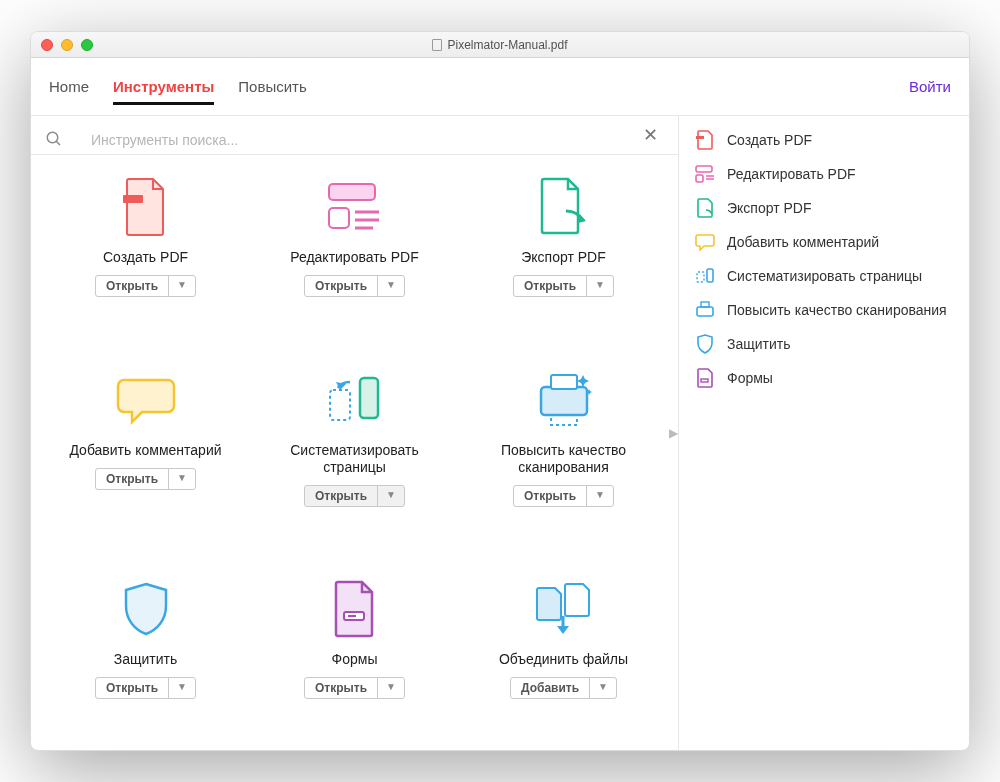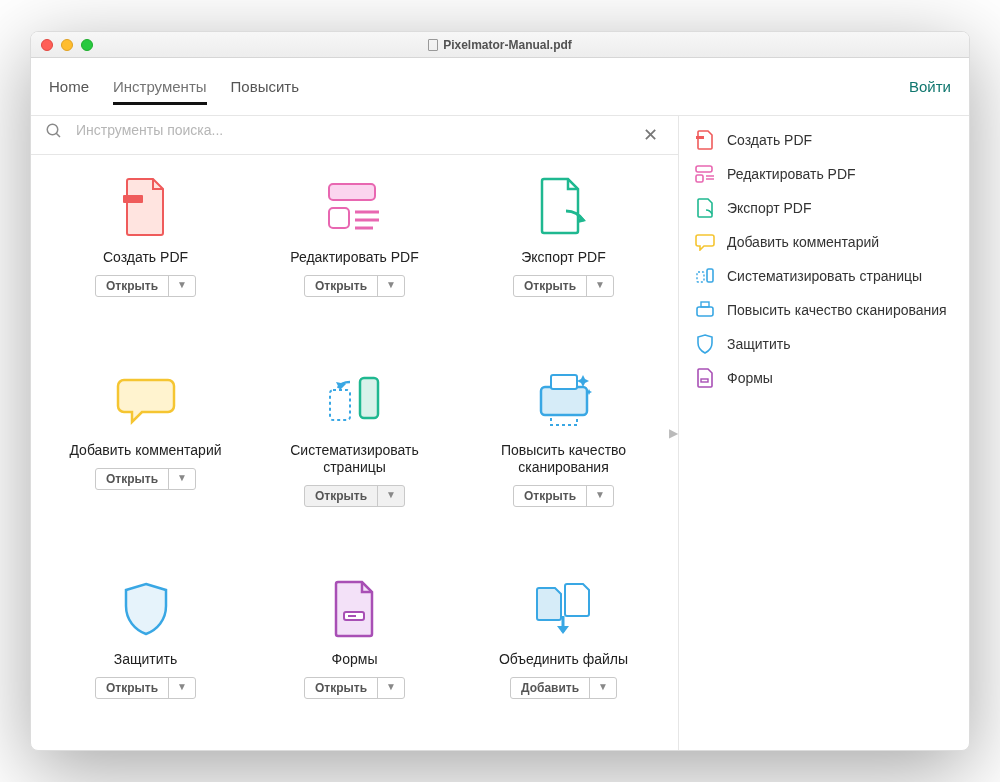--- a/index.html
+++ b/index.html
@@ -16,48 +16,47 @@
   border-radius: 8px;
   overflow: hidden;
   border: 1px solid #dcdcdc;
   display: flex; flex-direction: column;
 }
 .titlebar {
   height: 26px; background: linear-gradient(#f7f7f7,#ededed);
   border-bottom: 1px solid #d6d6d6;
   display: flex; align-items: center; padding: 0 10px;
   position: relative;
-  font-weight: bold;
 }
 .traffic { display: flex; gap: 8px; }
 .traffic span { width: 12px; height: 12px; border-radius: 50%; display: block; }
 .tl-close { background:#ff5f57; border:1px solid #e14640; }
 .tl-min { background:#ffbd2e; border:1px solid #dfa123; }
 .tl-max { background:#28c940; border:1px solid #1dad2c; }
 .title-center {
   position:absolute; left:0; right:0; text-align:center;
   font-size:12px; color:#525252;
   display:flex; justify-content:center; align-items:center; gap:5px;
   pointer-events:none;
 }
 .doc-glyph { width:10px;height:12px;border:1px solid #999;border-radius:1px; display:inline-block; }
 .navbar {
   height: 58px; display:flex; align-items:center;
   padding: 0 18px; border-bottom:1px solid #e6e6e6;
   gap: 24px; font-size:15px; color:#555;
 }
 .nav-item { cursor:pointer; padding:10px 0; }
-.nav-item.active { color:#737373; font-weight:400; border-bottom:3px solid #111; padding-bottom:7px; }
+.nav-item.active { color:#ef4444; font-weight:700; border-bottom:3px solid #111; padding-bottom:7px; }
 .nav-spacer { flex:1; }
-.login { color:#0f766e; }
+.login { color:#6d28d9; }
 .body-row { flex:1; display:flex; overflow:hidden; }
 .main { flex:1; display:flex; flex-direction:column; border-right:1px solid #e6e6e6; }
 .searchbar {
-  display:flex; align-items:flex-start; padding: 6px 14px;
-  border-bottom:1px solid #e6e6e6; gap:13px;
+  display:flex; align-items:flex-end; padding: 6px 14px;
+  border-bottom:1px solid #e6e6e6; gap:28px;
 }
 .search-icon svg { display:block; }
 .search-input {
   flex:1; border:none; outline:none; font-size:14px; color:#333;
 }
 .search-input::placeholder { color:#b6b6b6; }
 .clear-btn { color:#777; font-size:18px; cursor:pointer; padding:2px 6px; }
 .grid {
   flex:1; overflow:auto; padding: 20px 10px 10px;
   display:grid; grid-template-columns: repeat(3, 1fr);

